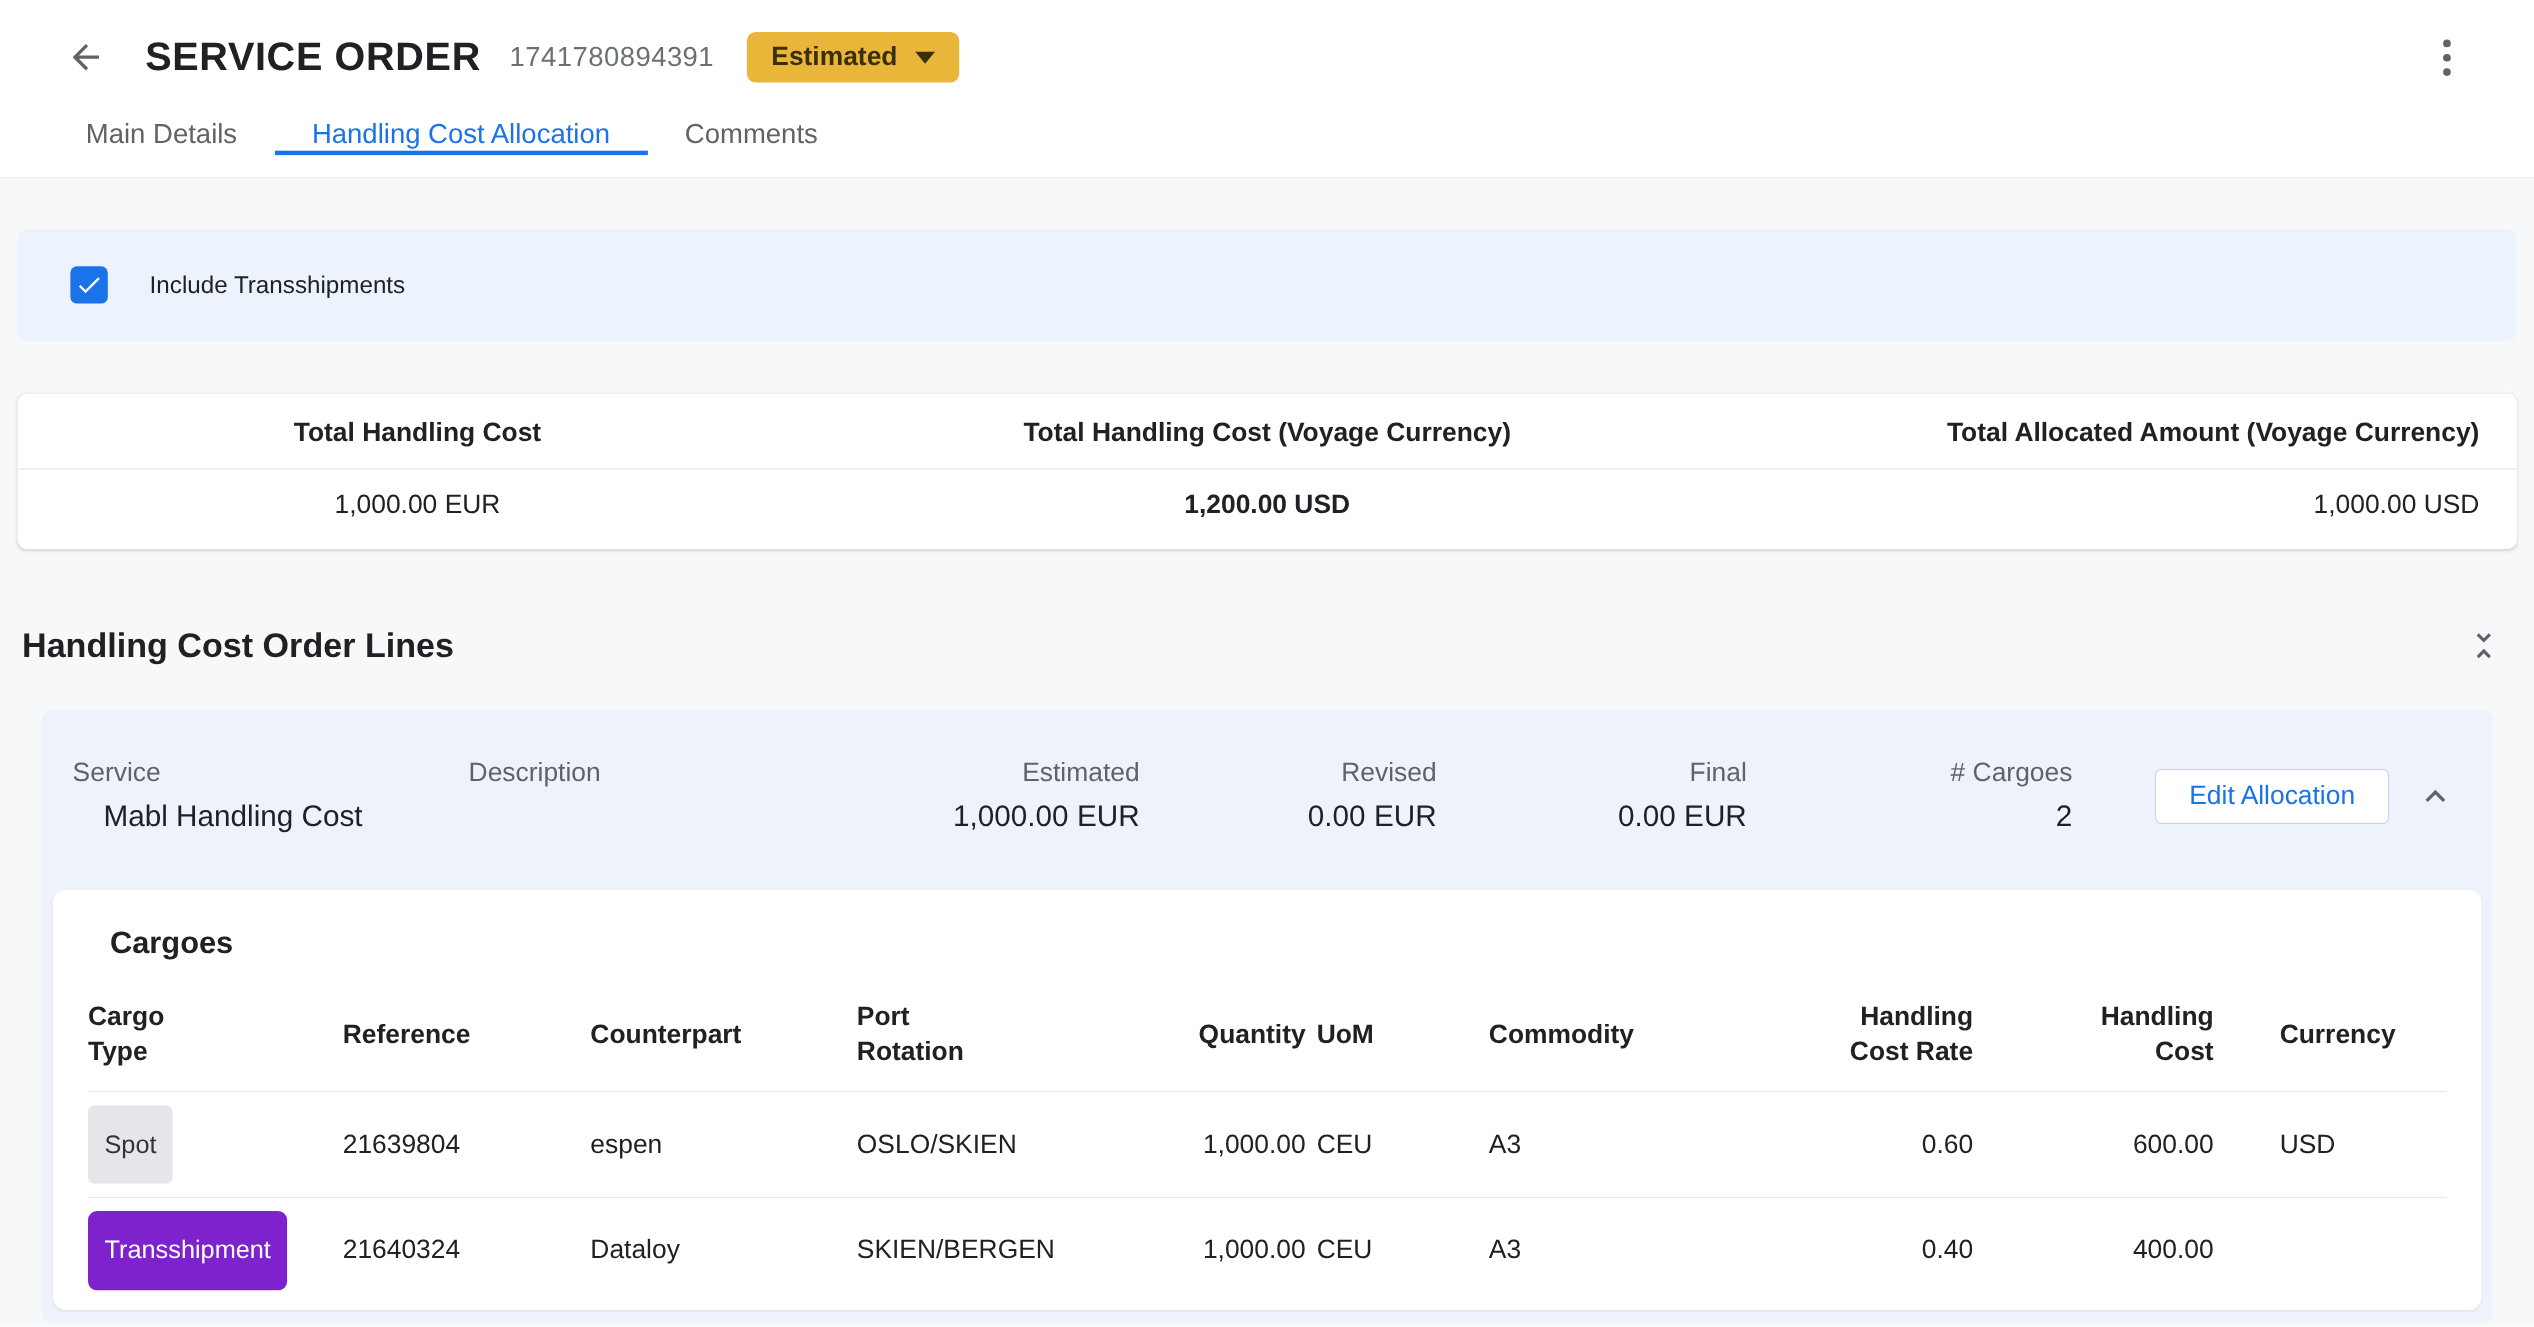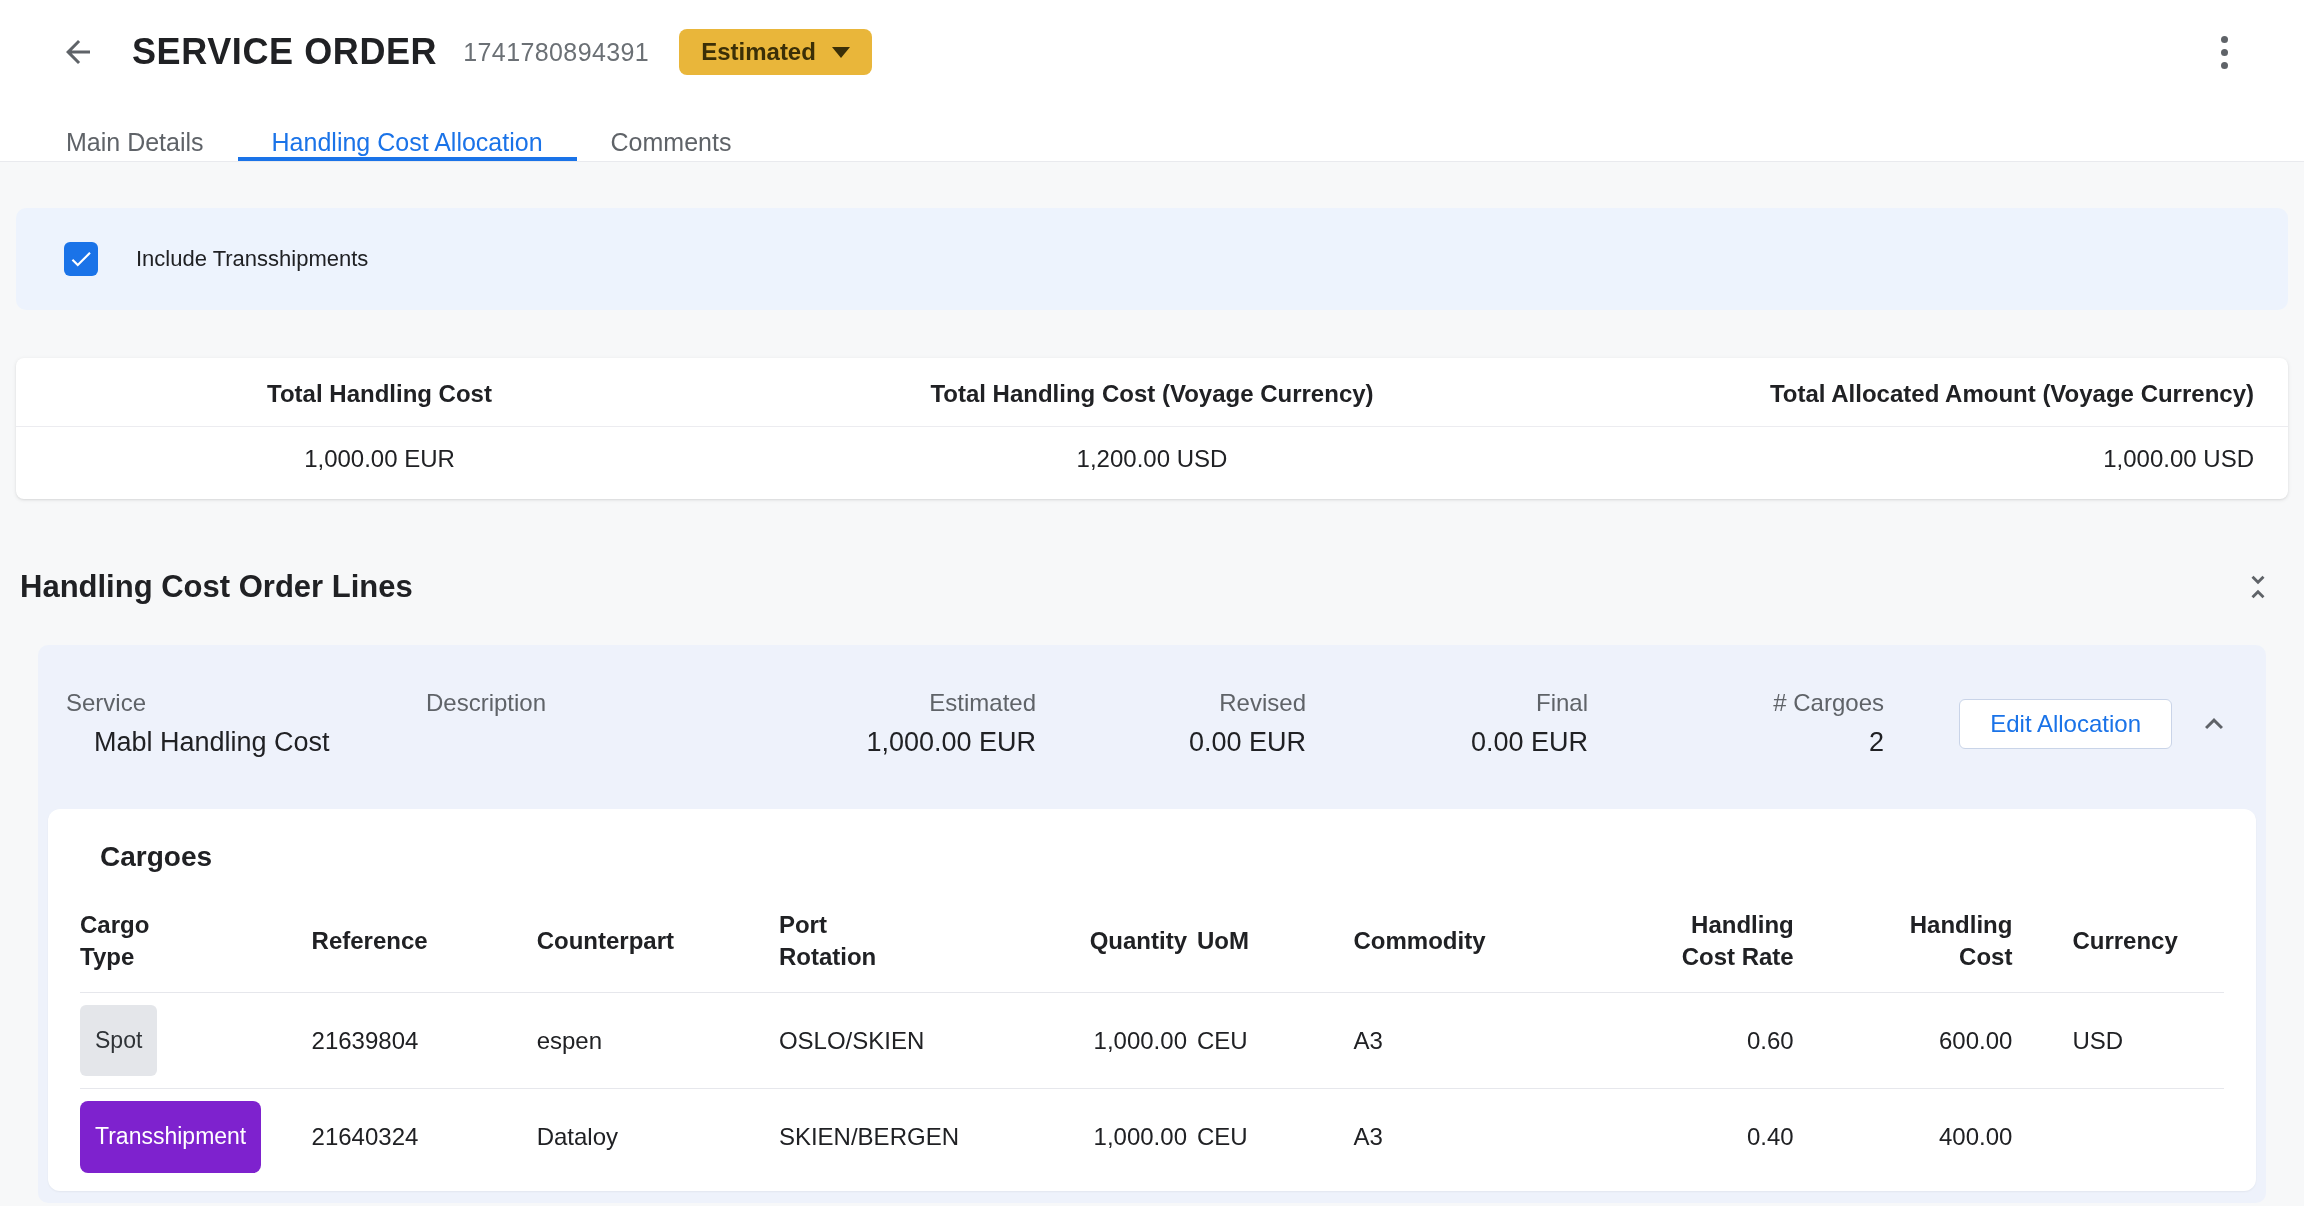--- a/index.html
+++ b/index.html
@@ -29,37 +29,37 @@
   .order-number{font-size:25px;color:#6b7075;margin-left:26px;letter-spacing:.4px;}
   .status-chip{display:inline-flex;align-items:center;gap:16px;margin-left:30px;height:46px;padding:0 22px;
     background:var(--status_chip_bg);color:var(--status_chip_text);border:none;border-radius:8px;
     font-family:inherit;font-size:24px;font-weight:700;cursor:pointer;}
   .caret-down{width:0;height:0;border-left:9px solid transparent;border-right:9px solid transparent;border-top:11px solid var(--status_chip_text);}
   .spacer{flex:1;}
   .kebab{width:48px;height:48px;flex-direction:column;gap:6px;}
   .kebab .dot{width:7px;height:7px;border-radius:50%;background:var(--text-secondary);}
 
   
-  .tabbar{display:flex;align-items:flex-end;height:74px;padding-left:32px;background:#fff;border-bottom:1px solid #e9eaee;}
+  .tabbar{display:flex;align-items:center;height:74px;padding-left:44px;background:#fff;border-bottom:1px solid #e9eaee;}
   .tab{display:flex;align-items:center;padding:0 34px;font-size:25px;color:var(--text-secondary);cursor:pointer;border-bottom:4px solid transparent;}
   .tab.active{color:var(--accent);border-bottom-color:var(--accent);font-weight:500;}
 
   
   .content{padding:46px 16px 0;}
 
   .banner{display:flex;align-items:center;height:102px;background:var(--banner_bg);border-radius:10px;padding:0 48px;margin-bottom:48px;}
   .checkbox{width:34px;height:34px;border-radius:6px;background:var(--accent);display:flex;align-items:center;justify-content:center;cursor:pointer;flex:0 0 auto;}
   .banner-label{font-size:22px;margin-left:38px;}
 
   .summary-card{background:#fff;border-radius:8px;box-shadow:0 1px 2px rgba(0,0,0,.06),0 1px 4px rgba(0,0,0,.09);}
   .summary-table{width:100%;border-collapse:collapse;}
   .summary-table th{font-size:24px;font-weight:700;padding:22px 34px 18px;border-bottom:1px solid #ececf0;}
   .summary-table td{font-size:24px;padding:18px 34px 26px;}
   .sc1{width:32%;text-align:center;}
-  .sc2{width:36%;text-align:center;}
+  .sc2{width:36%;text-align:center;font-weight:bold;}
   .sc3{width:32%;text-align:right;}
 
   .section-head{display:flex;align-items:center;justify-content:space-between;margin:64px 6px 34px 4px;}
   .section-title{font-size:31px;font-weight:700;}
 
   
   .order-card{margin:0 22px;background:var(--card_bg);border-radius:10px;padding:0 10px 12px;}
   .line-info{display:flex;align-items:center;padding:44px 18px 50px 18px;}
   .field{display:flex;flex-direction:column;}
   .field .lbl{font-size:24px;color:var(--text-secondary);margin-bottom:10px;}

